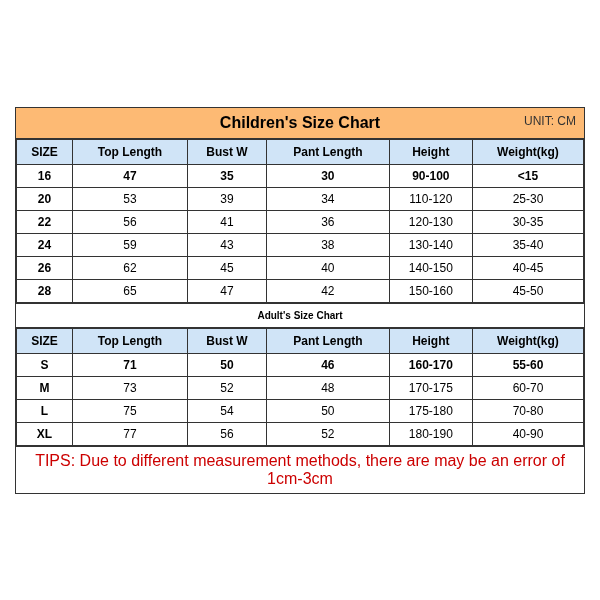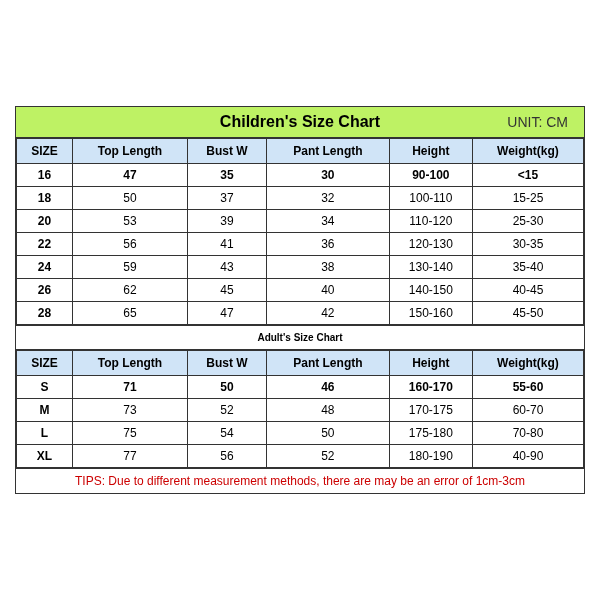--- a/index.html
+++ b/index.html
@@ -12,36 +12,36 @@
       display: flex;
       align-items: center;
       justify-content: center;
     }
     .container {
       width: 570px;
       border: 1px solid #333;
     }
     .chart-title-row {
       display: flex;
-      align-items: center;
+      align-items: flex-start;
       justify-content: center;
       position: relative;
-      background: #bef264;
+      background: #fdba74;
       padding: 6px 0;
       border-bottom: 1px solid #333;
     }
     .chart-title {
       font-size: 16px;
       font-weight: bold;
       text-align: center;
     }
     .unit-label {
       position: absolute;
-      right: 16px;
-      font-size: 14px;
+      right: 8px;
+      font-size: 12px;
       color: #333;
     }
     table {
       width: 100%;
       border-collapse: collapse;
       padding-left: 44px;
     }
     th {
       background: #d0e4f7;
       border: 1px solid #333;
@@ -66,21 +66,21 @@
       border-top: 1px solid #333;
       border-bottom: 1px solid #333;
     }
     .section-title {
       font-size: 10px;
       font-weight: bold;
     }
     .tips-row {
       padding: 5px 8px;
       text-align: center;
-      font-size: 12px;
+      font-size: 16px;
       color: #cc0000;
       border-top: 1px solid #333;
     }
     .size-col { font-weight: bold; }
   </style>
 </head>
 <body>
 
 <div class="container">
 
@@ -103,28 +103,20 @@
     <tbody id="children-tbody">
     <tr>
           <td class="size-col">16</td>
           <td>47</td>
           <td>35</td>
           <td>30</td>
           <td>90-100</td>
           <td>&lt;15</td>
         </tr>
         <tr>
-          <td class="size-col">18</td>
-          <td>50</td>
-          <td>37</td>
-          <td>32</td>
-          <td>100-110</td>
-          <td>15-25</td>
-        </tr>
-        <tr>
           <td class="size-col">20</td>
           <td>53</td>
           <td>39</td>
           <td>34</td>
           <td>110-120</td>
           <td>25-30</td>
         </tr>
         <tr>
           <td class="size-col">22</td>
           <td>56</td>

